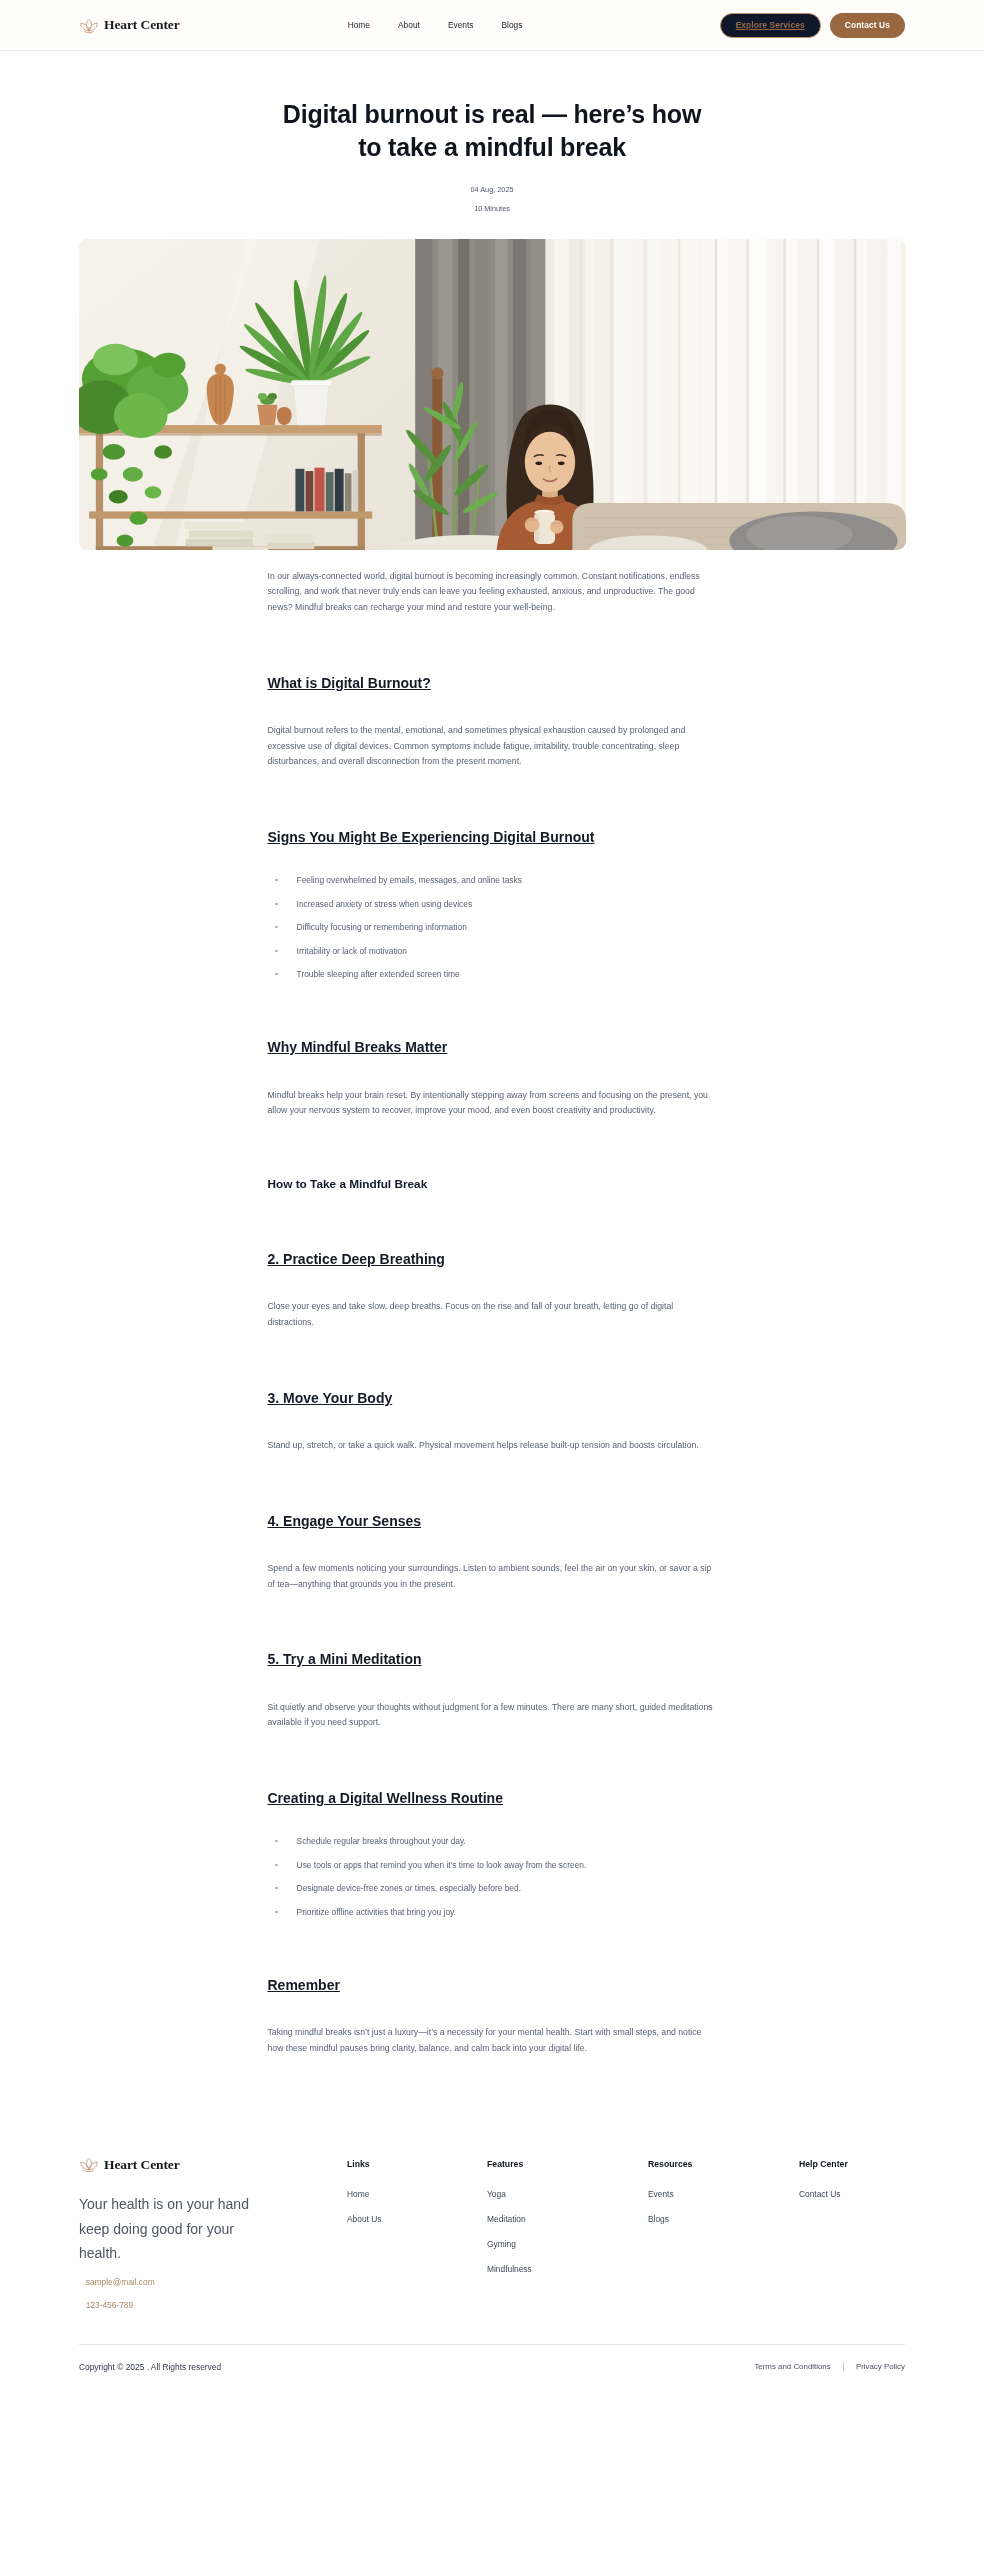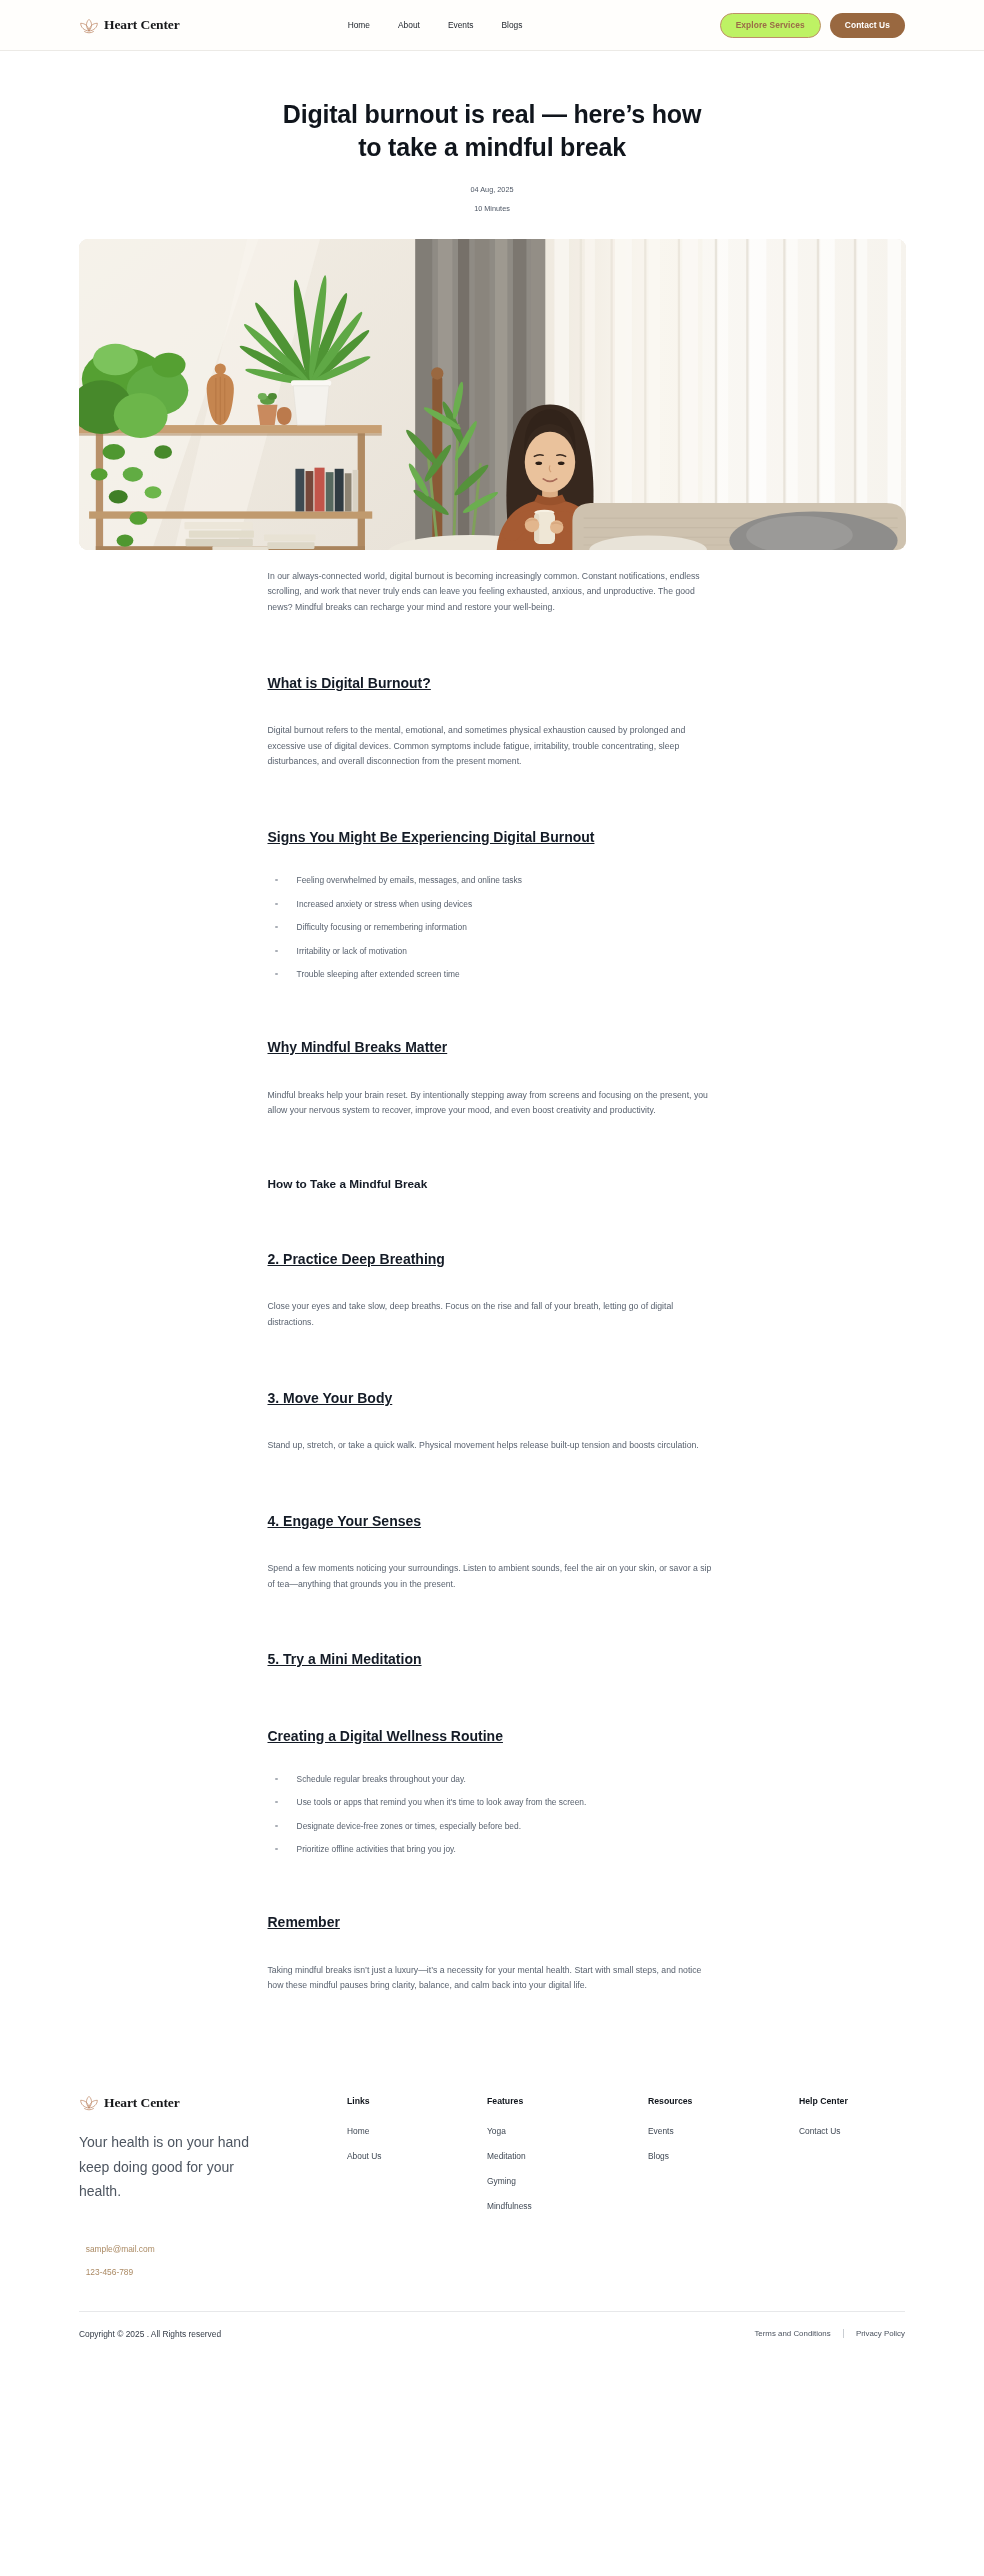--- a/index.html
+++ b/index.html
@@ -11,21 +11,21 @@
           padding:0 79px;border-bottom:0.6px solid #ECEAE6;background:#FFFEFC;}
   .logo{display:flex;align-items:center;gap:5px;cursor:pointer;}
   .logo-text{font-family:"Liberation Serif","DejaVu Serif",serif;font-weight:700;
              font-size:13.5px;color:#17181A;letter-spacing:-0.1px;}
   .mainnav{display:flex;gap:28px;margin-left:168px;}
   .mainnav a{font-size:8.4px;color:#22272E;text-decoration:none;font-weight:500;}
   .actions{margin-left:auto;display:flex;gap:9px;align-items:center;}
   .btn{border-radius:560px;font-size:8.4px;height:25px;display:inline-flex;
        align-items:center;padding:0 15px;box-sizing:border-box;cursor:pointer;
        font-weight:600;letter-spacing:0.1px;}
-  .btn-outline{border:0.8px solid #BE9068;color:#9A6A47;background:#bef264;}
+  .btn-outline{border:0.8px solid #BE9068;color:#9A6A47;background:#0f172a;text-decoration:underline;}
   .btn-solid{background:#996840;color:#FFFFFF;border:none;font-weight:700;}
 
   
   .title-wrap{padding-top:47px;text-align:center;}
   h1{margin:0 auto;max-width:426px;font-size:25px;line-height:1.33;font-weight:700;
      color:#10151C;letter-spacing:-0.2px;}
   .meta{margin-top:20px;display:flex;justify-content:center;gap:10px;
         font-size:7.3px;color:#4E5765;flex-direction:column;}
   .hero-img{width:827px;height:311px;margin:26px auto 0;border-radius:9px;
             overflow:hidden;background:#EFEAE2;}
@@ -43,21 +43,21 @@
   ul.plain li{display:flex;align-items:flex-start;gap:19px;margin-bottom:11.2px;
               font-size:8.4px;line-height:12.3px;color:#59626F;}
   .dot{width:2.2px;height:2.2px;border-radius:50%;background:#A9AEB6;flex:none;
        margin-top:5px;}
 
   
   footer{margin-top:100px;padding:0 79px 25px;}
   .f-grid{display:flex;align-items:flex-start;}
   .f-brand{width:191px;flex:none;}
   .f-tagline{margin-top:19px;font-size:14px;line-height:1.75;color:#4D5560;max-width:174px;}
-  .f-contact{margin-top:40px;padding-left:6.7px;}
+  .f-contact{margin-top:11px;padding-left:6.7px;}
   .f-contact a{display:block;font-size:8.4px;color:#AB8A64;text-decoration:none;
                margin-bottom:13.5px;}
   .f-col{box-sizing:border-box;}
   .f-col.c0{margin-left:77px;width:140px;}
   .f-col.c1{width:161px;}
   .f-col.c2{width:151px;}
   .f-col.c3{width:90px;}
   .f-col-title{font-size:8.7px;font-weight:700;color:#10151C;margin-bottom:20px;margin-top:2.2px;}
   .f-col a{display:block;font-size:8.4px;color:#3F4854;text-decoration:none;margin-bottom:15px;}
   .f-divider{border:none;border-top:0.6px solid #E7E8EA;margin:20px 0 0;}
@@ -328,20 +328,21 @@
       <p class="body">Stand up, stretch, or take a quick walk. Physical movement helps release built-up tension and boosts circulation.</p>
     </section>
 
     <section class="sec">
       <h2>4. Engage Your Senses</h2>
       <p class="body">Spend a few moments noticing your surroundings. Listen to ambient sounds, feel the air on your skin, or savor a sip of tea—anything that grounds you in the present.</p>
     </section>
 
     <section class="sec">
       <h2>5. Try a Mini Meditation</h2>
+      <p class="body">Sit quietly and observe your thoughts without judgment for a few minutes. There are many short, guided meditations available if you need support.</p>
     </section>
 
     <section class="sec">
       <h2>Creating a Digital Wellness Routine</h2>
       <ul class="plain">
         <li>
             <span class="dot"></span>
             <span>Schedule regular breaks throughout your day.</span>
           </li>
         <li>

